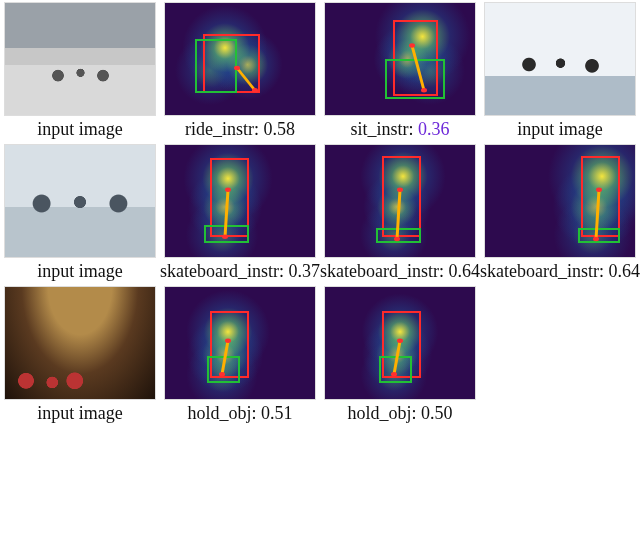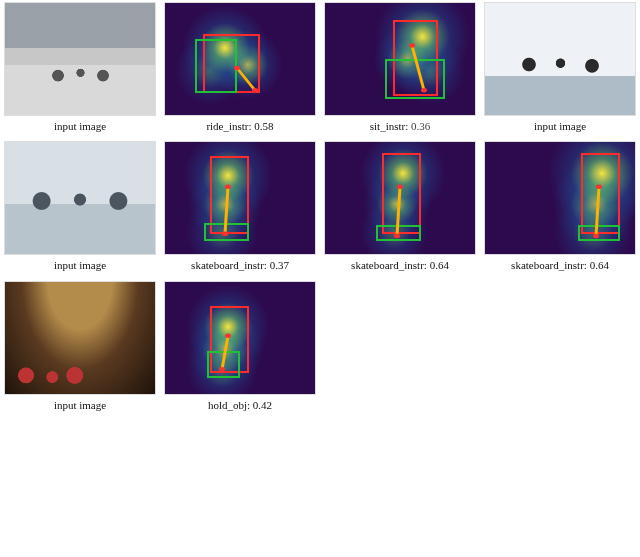--- a/index.html
+++ b/index.html
@@ -30,25 +30,25 @@
   .tile {
     width: 152px;
     height: 114px;
     position: relative;
     border: 1px solid #ddd;
     box-sizing: border-box;
     overflow: hidden;
   }
   .caption {
     margin-top: 4px;
-    font-size: 11px;
+    font-size: 18px;
     line-height: 1.1;
     white-space: nowrap;
   }
-  .green-score { color: #404040; }
+  .green-score { color: #6d28d9; }
 
   
   .heat {
     background: #2d0a4e;
   }
   .heat::before {
     content: "";
     position: absolute; inset: 0;
     background:
       radial-gradient(circle at var(--h1x,50%) var(--h1y,50%), rgba(255,240,60,0.95) 0%, rgba(90,200,120,0.6) 10%, rgba(30,90,160,0.35) 22%, rgba(45,10,78,0) 38%),
@@ -202,15 +202,27 @@
     <div class="cell">
       <div class="tile heat" style="--h1x: 42%; --h1y: 40%; --h2x: 40%; --h2y: 60%; --h3x: 38%; --h3y: 78%;">
         <div class="bbox bbox-red" style="left: 30%; top: 22%; width: 26%; height: 60%;"></div>
         <div class="bbox bbox-green" style="left: 28%; top: 62%; width: 22%; height: 24%;"></div>
         <svg class="link-svg" viewBox="0 0 100 100" preserveAspectRatio="none">
           <line x1="42" y1="48" x2="38" y2="78" stroke="#ffb000" stroke-width="2"></line>
           <circle cx="42" cy="48" r="2" fill="#ff3030"></circle>
           <circle cx="38" cy="78" r="2" fill="#ff3030"></circle>
         </svg>
       </div>
-      <div class="caption"><span>hold_obj</span>: <span>0.42</span></div>
+      <div class="caption"><span>hold_obj</span>: <span>0.51</span></div>
+    </div>
+    <div class="cell">
+      <div class="tile heat" style="--h1x: 50%; --h1y: 40%; --h2x: 48%; --h2y: 60%; --h3x: 46%; --h3y: 78%;">
+        <div class="bbox bbox-red" style="left: 38%; top: 22%; width: 26%; height: 60%;"></div>
+        <div class="bbox bbox-green" style="left: 36%; top: 62%; width: 22%; height: 24%;"></div>
+        <svg class="link-svg" viewBox="0 0 100 100" preserveAspectRatio="none">
+          <line x1="50" y1="48" x2="46" y2="78" stroke="#ffb000" stroke-width="2"></line>
+          <circle cx="50" cy="48" r="2" fill="#ff3030"></circle>
+          <circle cx="46" cy="78" r="2" fill="#ff3030"></circle>
+        </svg>
+      </div>
+      <div class="caption"><span>hold_obj</span>: <span>0.50</span></div>
     </div>
   </div>
 
 </body></html>

